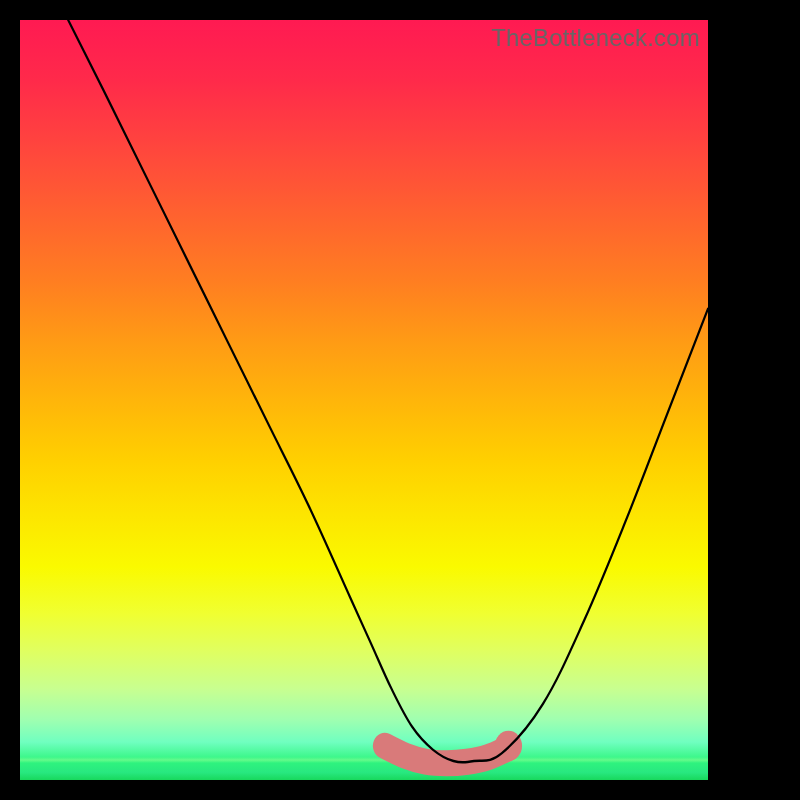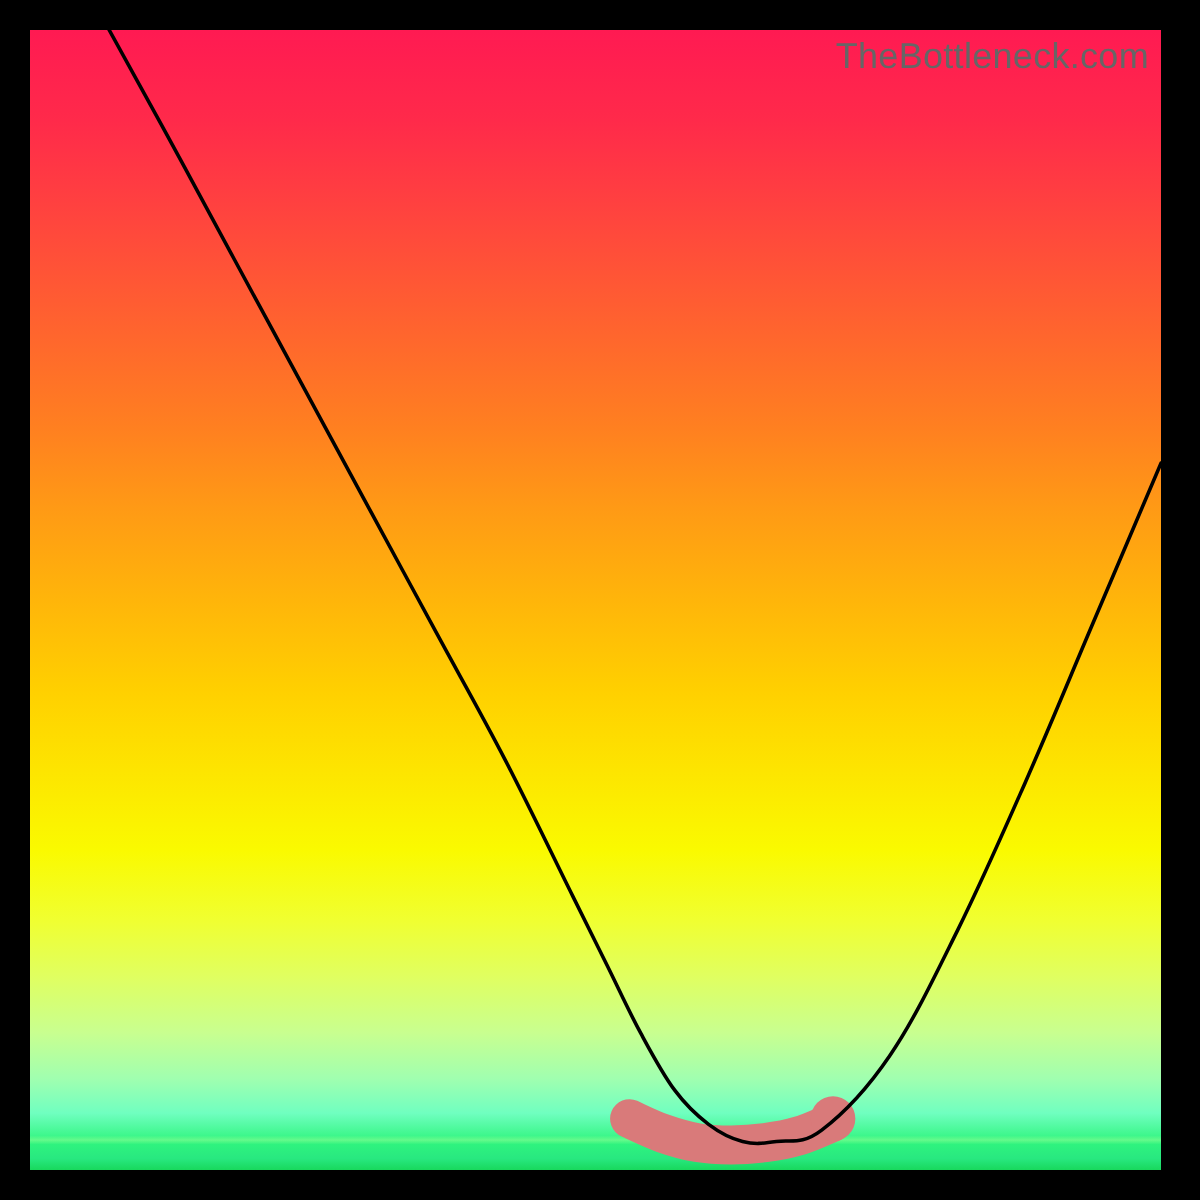--- a/index.html
+++ b/index.html
@@ -8,21 +8,21 @@
     height: 800px;
     background: #000;
     position: relative;
     font-family: Arial, Helvetica, sans-serif;
     overflow: hidden;
   }
   .plot-area {
     position: absolute;
     left: 20px;
     top: 20px;
-    width: 754px;
+    width: 688px;
     height: 760px;
     overflow: hidden;
   }
   .gradient-bg {
     position: absolute;
     inset: 0;
     background: linear-gradient(to bottom,
       #ff1a52 0%,
       #ff2a4a 8%,
       #ff4040 15%,

